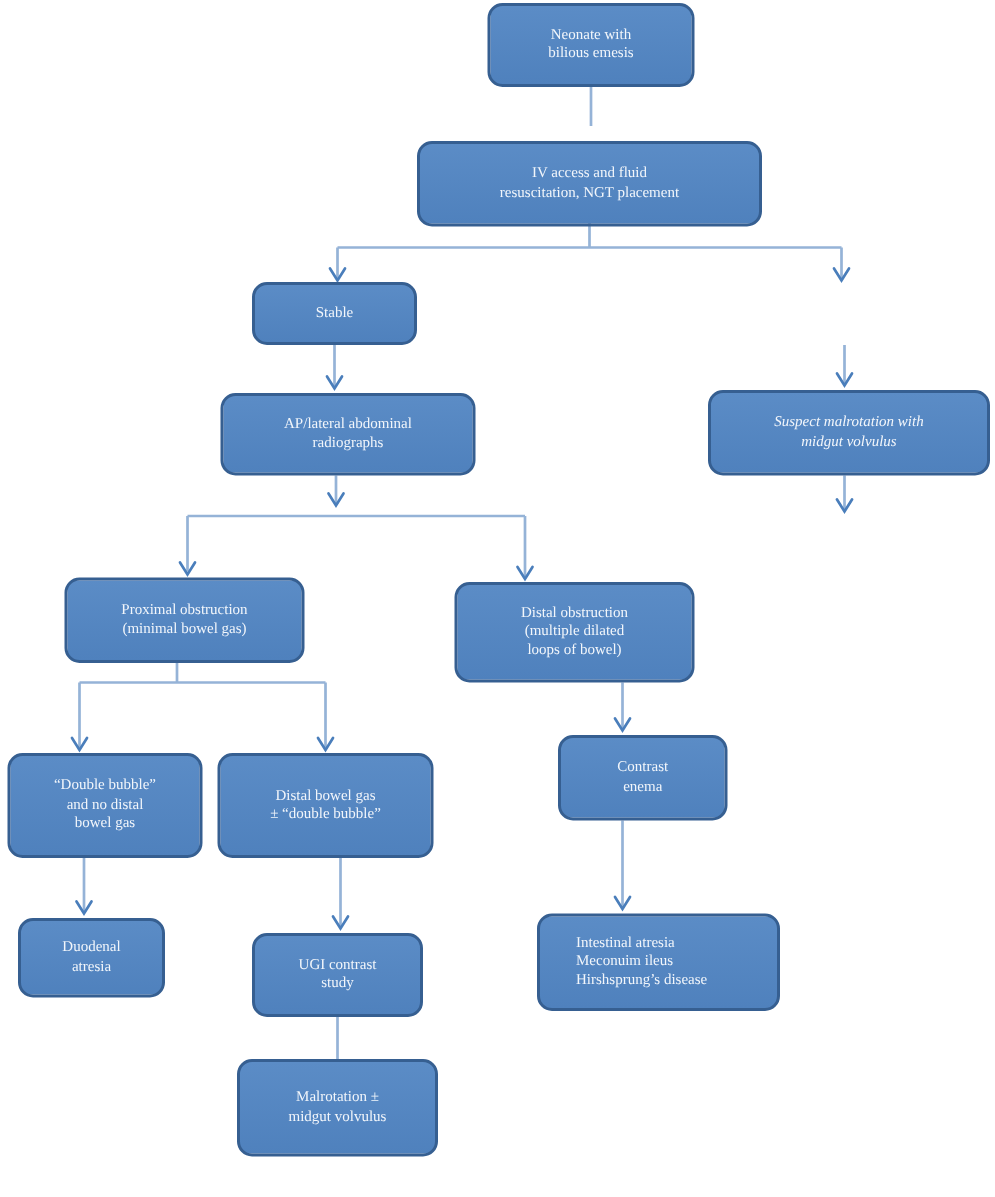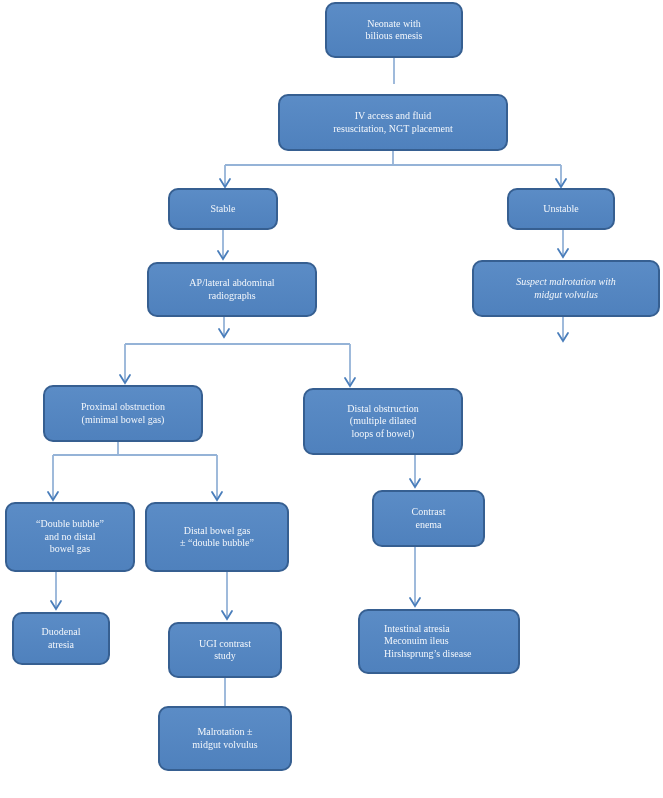--- a/index.html
+++ b/index.html
@@ -125,23 +125,20 @@
 
   <div class="node" style="left:278px;top:84px;width:230px;height:57px;margin-top:10px;">
     <span class="label">IV access and fluid
 resuscitation, NGT placement</span>
   </div>
 
   <div class="node" style="left:168px;top:188px;width:110px;height:42px;">
     <span class="label">Stable</span>
   </div>
 
-  <div class="node" style="left:507px;top:188px;width:108px;height:42px;">
-    <span class="label">Unstable</span>
-  </div>
 
   <div class="node" style="left:147px;top:262px;width:170px;height:55px;">
     <span class="label">AP/lateral abdominal
 radiographs</span>
   </div>
 
   <div class="node" style="left:472px;top:260px;width:188px;height:57px;font-style:italic;">
     <span class="label">Suspect malrotation with
 midgut volvulus</span>
   </div>

